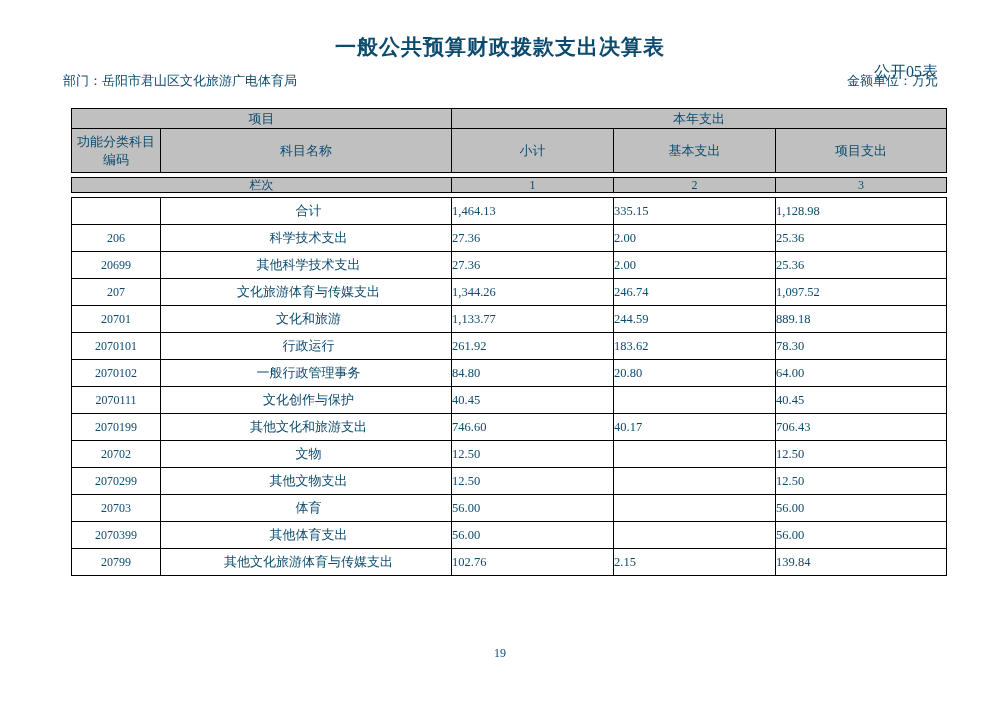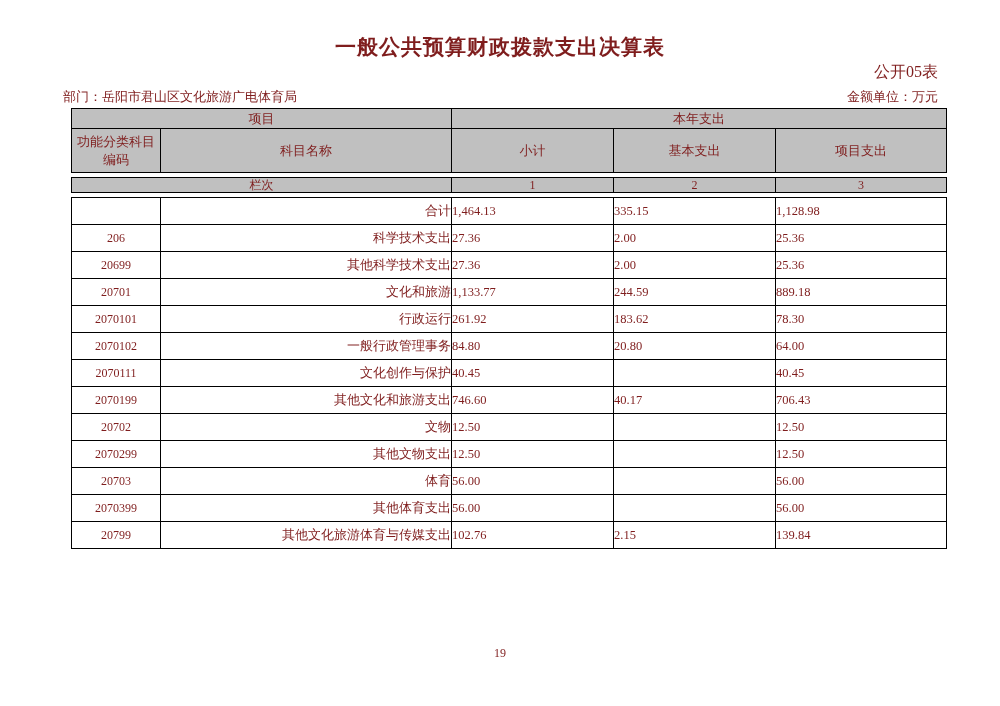--- a/index.html
+++ b/index.html
@@ -2,42 +2,42 @@
 <html><head>
 <meta charset="utf-8">
 <style>
   html, body { margin: 0; padding: 0; background: #ffffff; }
   .page {
     position: relative;
     width: 1000px;
     height: 706px;
     background: #ffffff;
     font-family: "Liberation Serif", "DejaVu Serif", serif;
-    color: #7f1d1d;
+    color: #0c4a6e;
     overflow: hidden;
   }
   .title {
     position: absolute;
     top: 33px; left: 0;
     width: 1000px;
     text-align: center;
     font-size: 21px;
     font-weight: 600;
     letter-spacing: 1px;
   }
   .table-code {
     position: absolute;
     top: 62px; left: 63px;
     width: 875px;
     text-align: right;
     font-size: 16px;
   }
   .meta-row {
     position: absolute;
-    top: 88px; left: 63px;
+    top: 72px; left: 63px;
     width: 875px;
     display: flex;
     justify-content: space-between;
     font-size: 13px;
     text-align: right;
   }
   .tables {
     position: absolute;
     top: 108px; left: 63px;
     width: 877px;
@@ -59,21 +59,21 @@
   .head td, .lanci td {
     background: #c0c0c0;
     text-align: center;
     font-size: 13px;
   }
   .head .r1 td { height: 19px; }
   .head .r2 td { height: 43px; line-height: 1.35; white-space: normal; }
   .lanci td { height: 14px; font-size: 12px; line-height: 14px; margin-top: 24px; }
   .data td { height: 26px; font-size: 13px; background: #ffffff; }
   .data td.code { text-align: center; font-size: 12px; }
-  .data td.name { text-align: right; padding-left: 5px; }
+  .data td.name { text-align: center; padding-left: 5px; }
   .data td.num  { text-align: left; padding-right: 7px; font-size: 12.5px; }
   .notes {
     position: absolute;
     top: 604px; left: 63px;
     font-size: 12px;
     line-height: 16px;
   }
   .note-2 { padding-left: 22px; }
   .pagenum {
     position: absolute;
@@ -167,20 +167,27 @@
           <td class="num">25.36</td>
         </tr>
         <tr>
           <td class="code">20699</td>
           <td class="name">其他科学技术支出</td>
           <td class="num">27.36</td>
           <td class="num">2.00</td>
           <td class="num">25.36</td>
         </tr>
         <tr>
+          <td class="code">207</td>
+          <td class="name">文化旅游体育与传媒支出</td>
+          <td class="num">1,344.26</td>
+          <td class="num">246.74</td>
+          <td class="num">1,097.52</td>
+        </tr>
+        <tr>
           <td class="code">20701</td>
           <td class="name">文化和旅游</td>
           <td class="num">1,133.77</td>
           <td class="num">244.59</td>
           <td class="num">889.18</td>
         </tr>
         <tr>
           <td class="code">2070101</td>
           <td class="name">行政运行</td>
           <td class="num">261.92</td>

